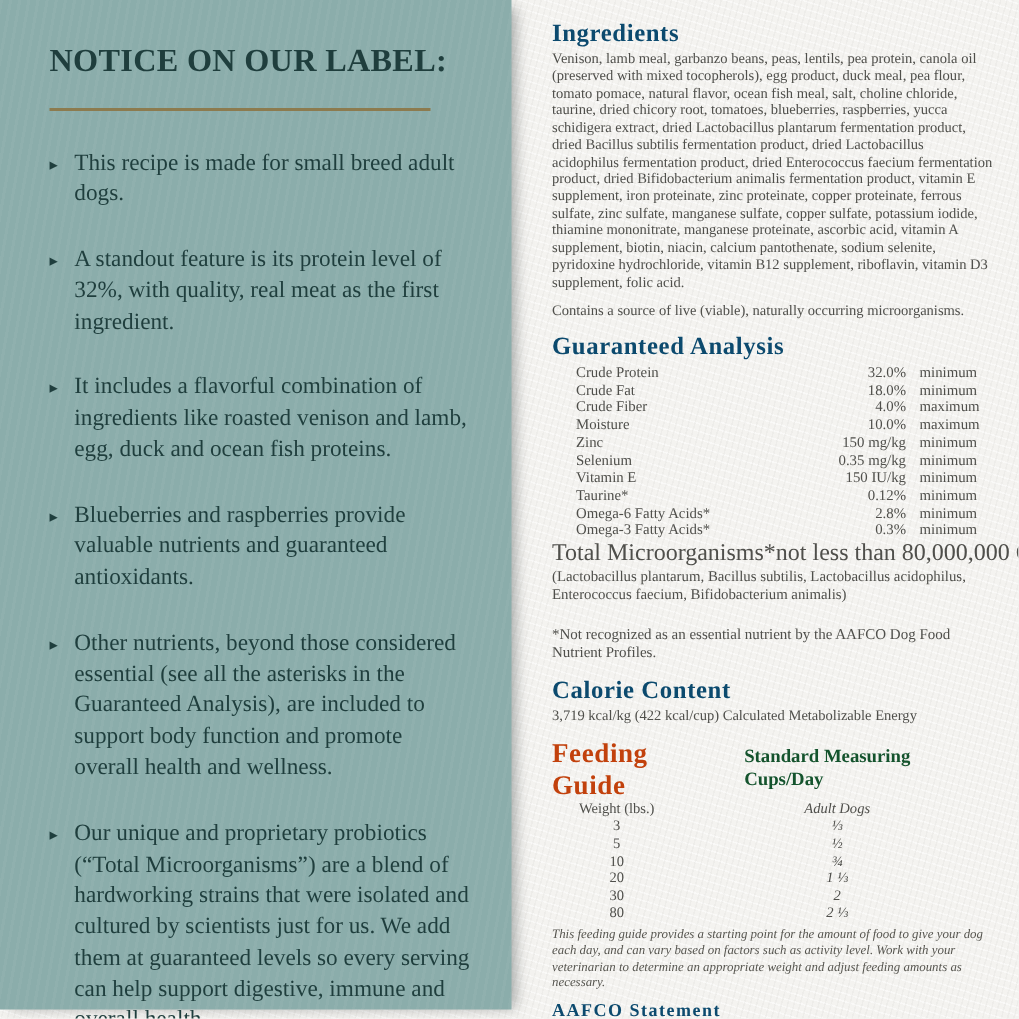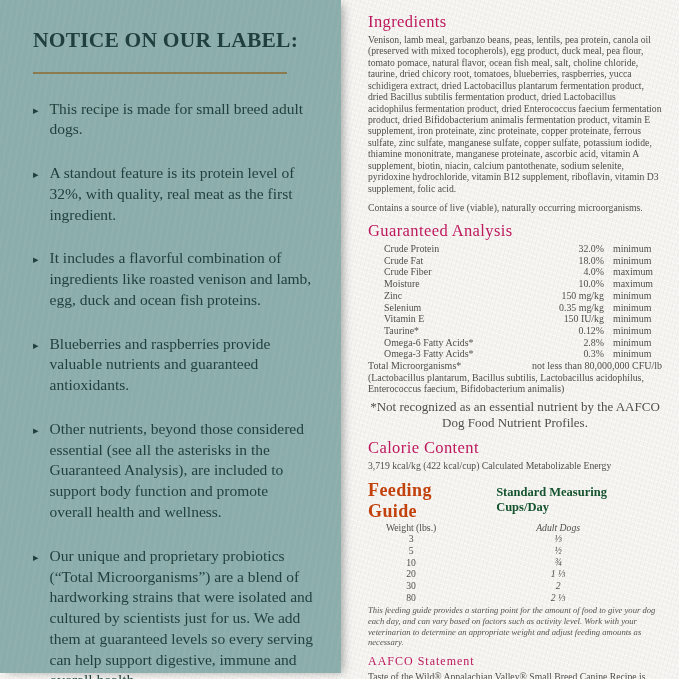--- a/index.html
+++ b/index.html
@@ -39,36 +39,36 @@
   .bullet-marker { font-size:11px; padding-top:4px; flex:0 0 auto; }
 
   
   .label-panel {
     position:absolute; left:341px; top:0;
     width:338px; height:679px;
     padding:13px 17px 0 27px;
     overflow:hidden;
   }
   .sec-title {
-    font-size:16.5px; font-weight:normal; color:#be185d;
+    font-size:16.5px; font-weight:bold; color:#0c4a6e;
     letter-spacing:0.4px; line-height:1.15; margin-bottom:2px;
   }
   .body-text { font-size:9.7px; line-height:1.18; }
   .contains-note { font-size:9.7px; margin-top:8px; }
 
   .ga-section { margin-top:9px; }
   .ga-row { display:flex; font-size:9.9px; line-height:1.18;padding-left:16px; }
   .ga-name { flex:1 1 auto; }
   .ga-val { width:95px; text-align:right; white-space:nowrap; }
   .ga-qual { width:58px; padding-left:9px; }
-  .ga-total { display:flex; font-size:10px; line-height:1.18; }
+  .ga-total { display:flex; font-size:16px; line-height:1.18; }
   .ga-total-name { flex:0 0 auto; }
   .ga-total-val { flex:1 1 auto; text-align:right; white-space:nowrap; }
   .ga-paren { font-size:9.9px; line-height:1.18; }
-  .ga-footnote { font-size:13px; line-height:1.2; margin-top:4px;text-align:center; }
+  .ga-footnote { font-size:10px; line-height:1.2; margin-top:16px; }
 
   .cal-section { margin-top:9px; }
 
   .fg-section { margin-top:8px; }
   .fg-header { display:flex; align-items:baseline; gap:11px; }
   .fg-title { font-size:18px; font-weight:bold; color:#c2410c; letter-spacing:0.4px; }
   .fg-subtitle { font-size:12.5px; font-weight:bold; color:#14532d; }
   .fg-cols, .fg-row { display:flex; font-size:9.7px; line-height:1.2; }
   .fg-col1 { width:88px; text-align:center; }
   .fg-col2 { width:212px; text-align:center;font-style:italic; }

